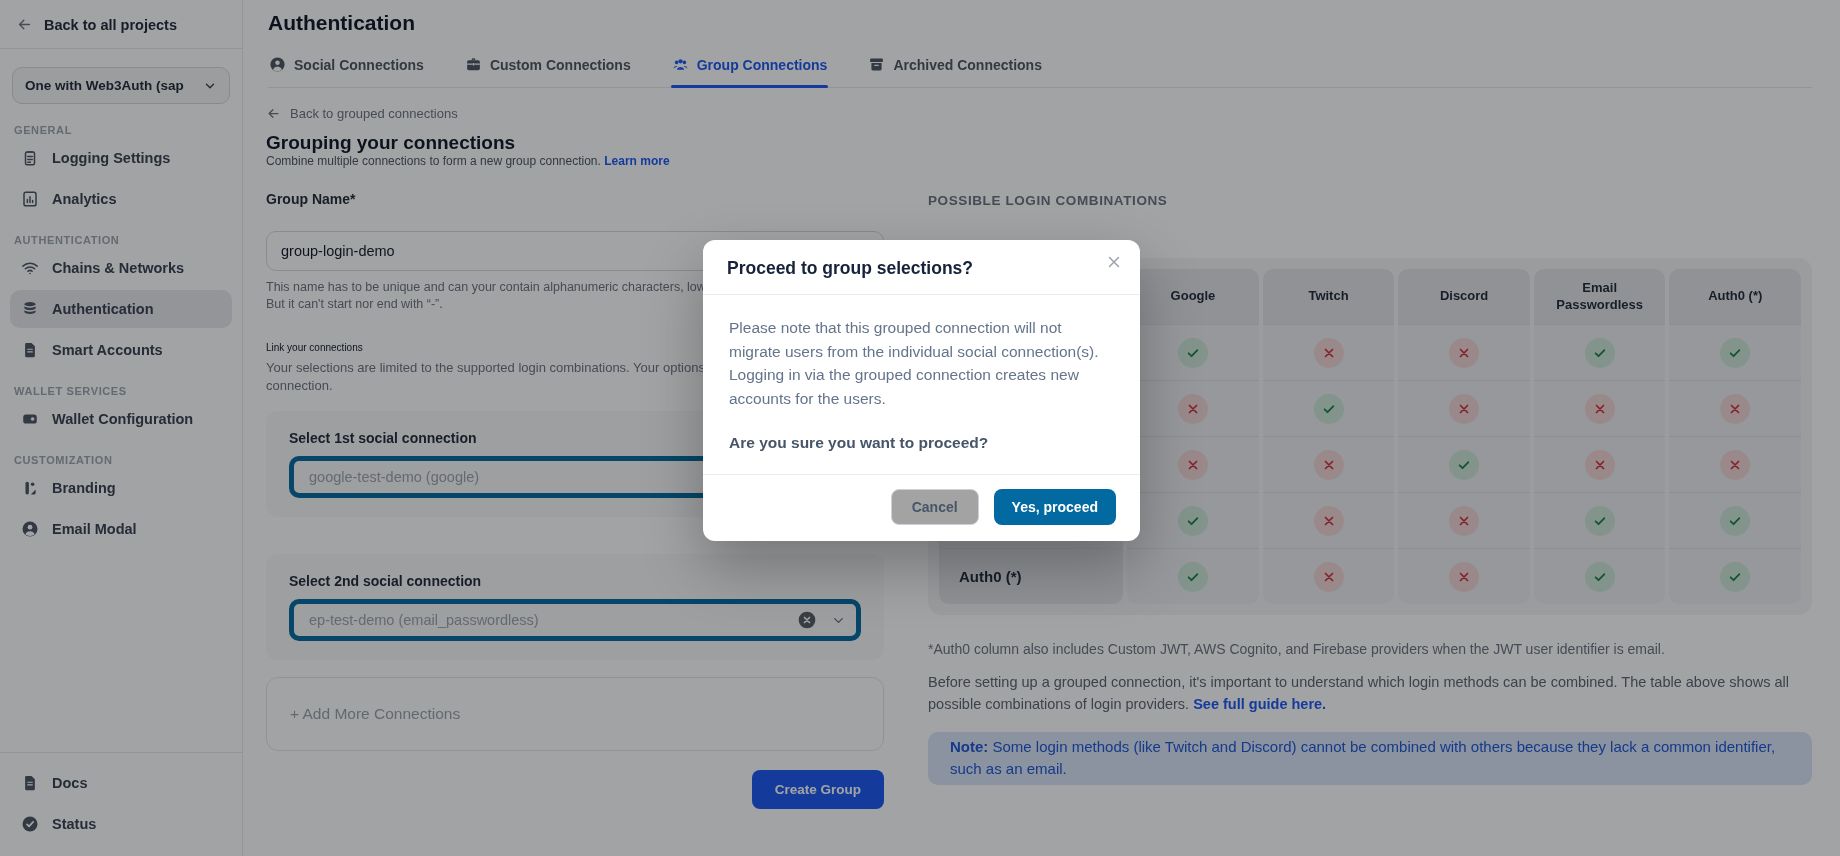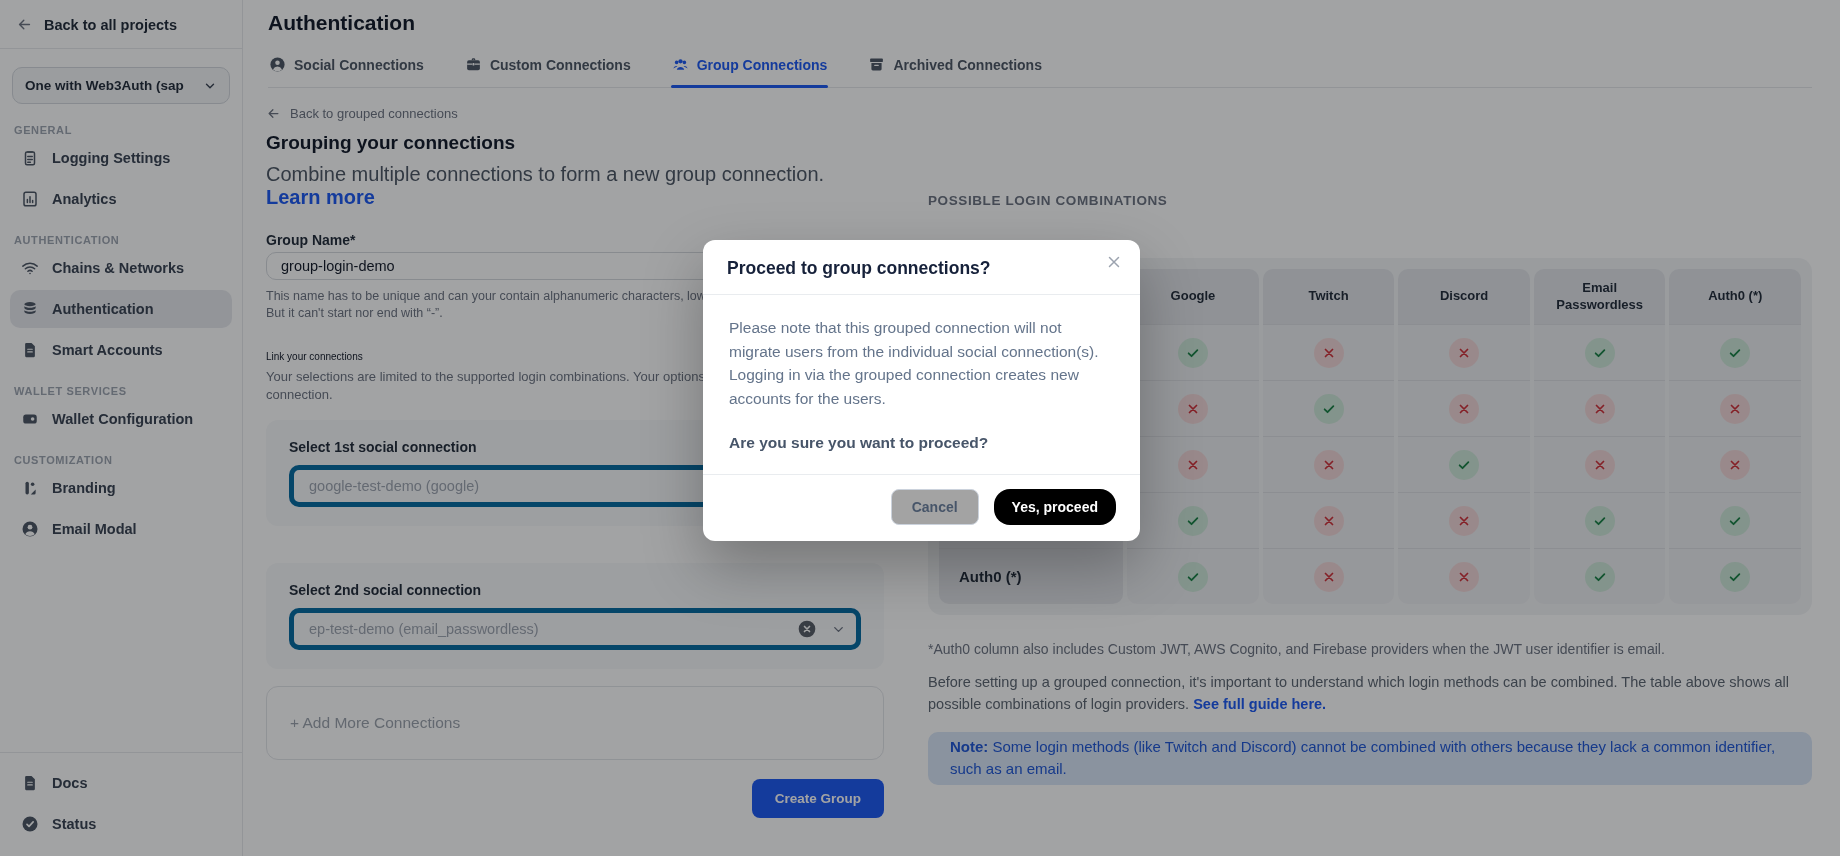--- a/index.html
+++ b/index.html
@@ -40,24 +40,24 @@
   .tab.active .icn{ color:#1b57f2; }
   .tab.active::after{ content:""; position:absolute; left:0; right:0; bottom:-1px; height:3px;
     background:#1b57f2; border-radius:2px; }
 
   
   .back-link{ position:absolute; left:266px; top:106px; display:flex; align-items:center; gap:9px;
     font-size:13px; color:#6b7280; cursor:pointer; }
   .back-link .icn{ width:15px; height:15px; color:#6b7280; }
   .form-col{ position:absolute; left:266px; top:132px; width:618px; }
   .form-col h2{ font-size:19px; font-weight:800; color:#0f1727; }
-  .subtitle{ margin-top:9px; font-size:20px; color:#4b5563; }
+  .subtitle{ font-size:12px; color:#4b5563; }
   .link{ color:#1b57f2; font-weight:600; cursor:pointer; }
   .field-label{ margin-top:23px; font-size:14px; font-weight:700; color:#1f2937; }
-  .text-input{ margin-top:4px; width:100%; height:28px; border:1px solid #d6d9de; border-radius:10px;
+  .text-input{ margin-top:24px; width:100%; height:40px; border:1px solid #d6d9de; border-radius:10px;
     background:#fff; padding:0 14px; font-size:14.5px; color:#111827; font-family:inherit; outline:none; }
   .help{ margin-top:8px; font-size:12.5px; line-height:1.38; color:#6b7280; }
   .link-head{ margin-top:28px; font-size:10px; font-weight:400; color:#111827; }
   .link-desc{ margin-top:6px; font-size:13px; line-height:1.4; color:#6b7280; }
   .conn-card{ margin-top:16px; background:#f7f8fa; border-radius:12px; padding:19px 23px; }
   .conn-card + .conn-card{ margin-top:37px; }
   .conn-card .field-label{ margin-top:0; }
   .sel-wrap{ position:relative; margin-top:10px; }
   .sel-input{ width:100%; height:42px; border:5px solid #0369a1; border-radius:10px; background:transparent;
     padding:0 70px 0 15px; font-size:14.5px; color:#9ca3af; font-family:inherit; outline:none; }
@@ -97,21 +97,21 @@
     z-index:50; box-shadow:0 25px 60px rgba(0,0,0,.28); }
   .modal-head{ position:relative; padding:18px 24px 15px; }
   .modal-title{ font-size:17.5px; font-weight:800; color:#16213a; }
   .modal-close{ position:absolute; right:17px; top:13px; width:18px; height:18px; color:#9ca3af; cursor:pointer; }
   .modal-body{ border-top:1px solid #e9ecef; padding:21px 26px 0; }
   .modal-body p{ font-size:15.5px; line-height:1.52; color:#64748b; }
   .modal-q{ margin-top:24px; margin-bottom:22px; font-size:15.5px; font-weight:700; color:#475569; }
   .modal-foot{ border-top:1px solid #e9ecef; padding:14px 24px 16px; display:flex; justify-content:flex-end; gap:15px; }
   .btn-cancel{ background:#a3a3a3; border:1.5px solid #cbd2dc; border-radius:8px; padding:9px 20px;
     font-size:14px; font-weight:600; color:#475569; font-family:inherit; cursor:pointer; }
-  .btn-confirm{ background:#000000; border:none; border-radius:16px; padding:9px 18px;
+  .btn-confirm{ background:#0369a1; border:none; border-radius:8px; padding:9px 18px;
     font-size:14px; font-weight:600; color:#fff; font-family:inherit; cursor:pointer; }
   .icn svg{ width:100%; height:100%; display:block; }
 </style>
 </head>
 <body>
 
 <div class="page">
 
   <aside class="sidebar">
     <div class="back-row">
@@ -550,21 +550,21 @@
       <span class="link">See full guide here.</span>
     </div>
     <div class="note-box">
       <b>Note:</b><span> Some login methods (like Twitch and Discord) cannot be combined with others because they lack a common identifier, such as an email.</span>
     </div>
   </div>
 
   <div class="overlay"></div>
   <div class="modal">
     <div class="modal-head">
-      <div class="modal-title">Proceed to group connections?</div>
+      <div class="modal-title">Proceed to group selections?</div>
       <span class="icn modal-close">
           <svg viewBox="0 0 24 24" fill="none" stroke="currentColor" stroke-width="2" stroke-linecap="round">
             <path d="M6 6l12 12M18 6L6 18"></path>
           </svg>
         </span>
     </div>
     <div class="modal-body">
       <p>Please note that this grouped connection will not migrate users from the individual social connection(s). Logging in via the grouped connection creates new accounts for the users.</p>
       <div class="modal-q">Are you sure you want to proceed?</div>
     </div>

